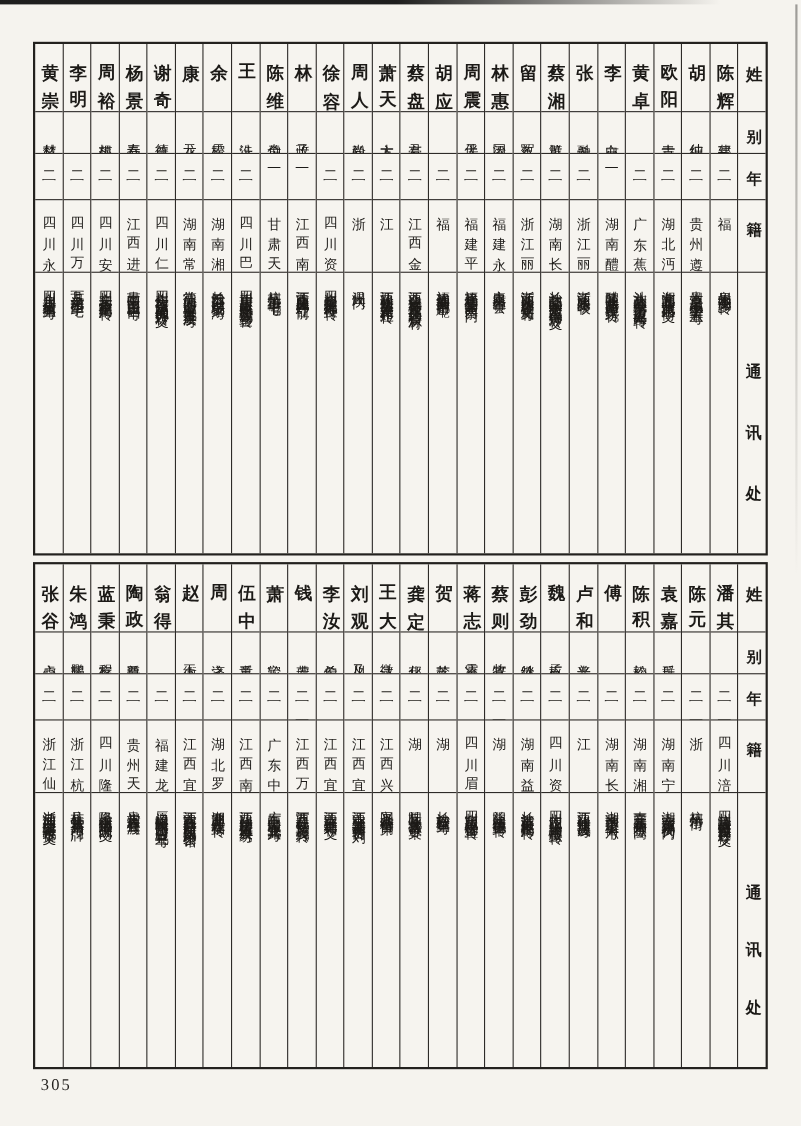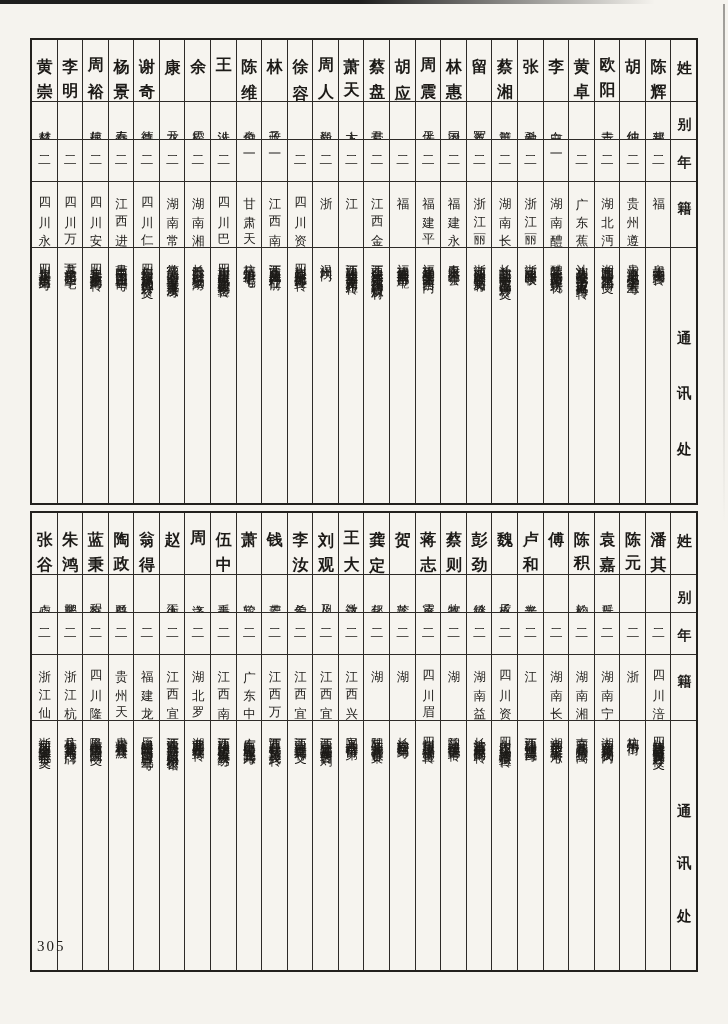--- a/index.html
+++ b/index.html
@@ -87,21 +87,21 @@
   .col.header .cell.name .vtext{font-size:15px;padding:8px 0;letter-spacing:0;}
   .col.header .cell.alias .vtext{font-size:14px;padding:4px 0;}
   .col.header .cell.age .vtext{font-size:14px;padding:4px 0;}
   .col.header .cell.native .vtext{font-size:14px;padding:8px 0;}
   .col.header .cell.address .vtext{
     font-size:14.5px;padding:70px 0 74px;letter-spacing:0;
     text-align:justify;text-align-last:justify;
   }
 
   .pagenum{
-    position:absolute;left:37px;top:938px;
+    position:absolute;left:37px;top:979px;
     font-size:15px;letter-spacing:2px;color:#23211e;
   }
 </style>
 </head>
 <body>
 
 <div class="page">
   <div class="scan-edge-top"></div>
   <div class="scan-edge-right"></div>
 

